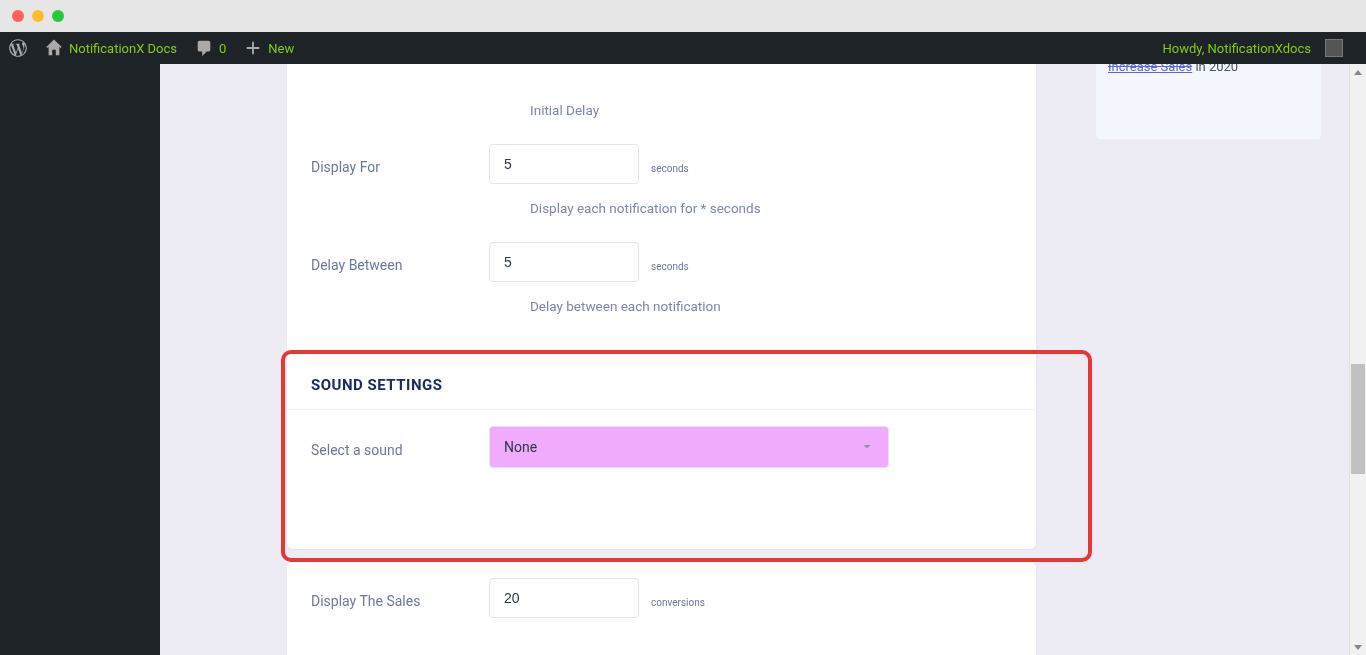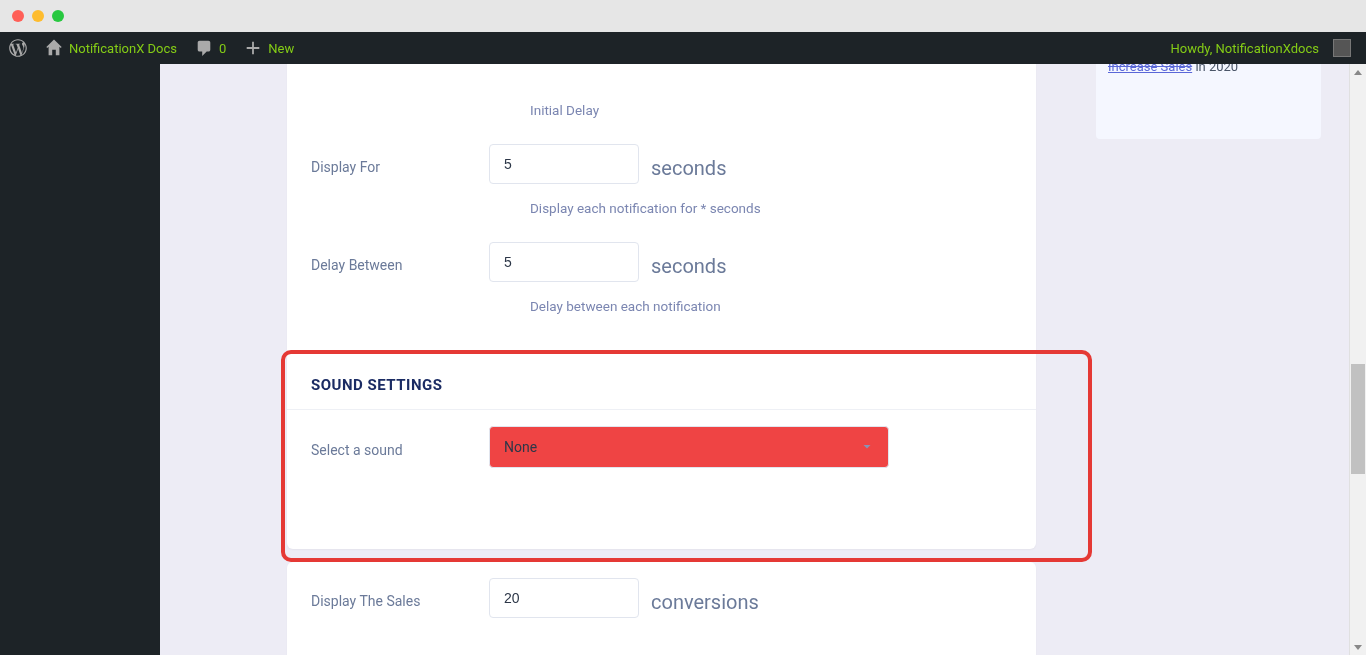--- a/index.html
+++ b/index.html
@@ -39,21 +39,21 @@
       background: #1d2327;
       color: #ddd;
       display: flex;
       align-items: center;
       font-size: 13px;
       z-index: 30;
     }
     .ab-left { display: flex; align-items: center; height: 100%; }
     .ab-item { display: flex; align-items: center; height: 100%; padding: 0 9px; color: #84cc16; cursor: pointer; gap:6px;}
     .ab-icon { display: inline-flex; align-items: center; justify-content: center; width:18px; height:18px; }
-    .ab-right { margin-left: auto; display: flex; align-items: center; height:100%; padding-right:6px; }
+    .ab-right { margin-left: auto; display: flex; align-items: center; height:100%; padding-right:14px; }
     .ab-avatar { width:18px; height:18px; background:#555; margin-left:8px; border:1px solid #777; }
 
     .wp-sidebar {
       position: absolute;
       top: 32px; left: 0;
       width: 160px;
       height: calc(100% - 32px);
       background: #1d2327;
       z-index: 10;
     }
@@ -131,21 +131,21 @@
       padding: 16px 24px;
     }
     .row-label {
       width: 178px;
       color: #6b7a99;
       font-size: 14px;
       padding-top: 6px;
       flex-shrink: 0;
     }
     .row-control { flex: 0 0 auto; }
-    .row-suffix { color:#6b7a99; font-size:20px; padding:8px 0 0 12px; }
+    .row-suffix { color:#6b7a99; font-size:10px; padding:8px 0 0 12px; }
     .helper-text {
       padding: 0 24px 10px 202px;
       color: #7b86b1;
       font-size: 13.5px;
       margin-left: 41px;
     }
     input.num {
       width: 150px; height: 40px;
       border: 1px solid #e1e5ee;
       border-radius: 4px;
@@ -154,21 +154,21 @@
       color: #2d3748;
       outline: none;
     }
     .select-wrap {
       width: 400px; height: 42px;
       border: 1px solid #e1e5ee;
       border-radius: 4px;
       display: flex; align-items: center;
       padding: 0 14px;
       justify-content: space-between;
-      background: #ef4444;
+      background: #f0abfc;
       cursor: pointer;
     }
     .select-text { color:#2d3748; font-size:14px; }
     .chev { width:14px; height:14px; }
   </style>
 </head>
 <body>
 
 <div class="browser-chrome">
   <div class="dot dot-red"></div>

